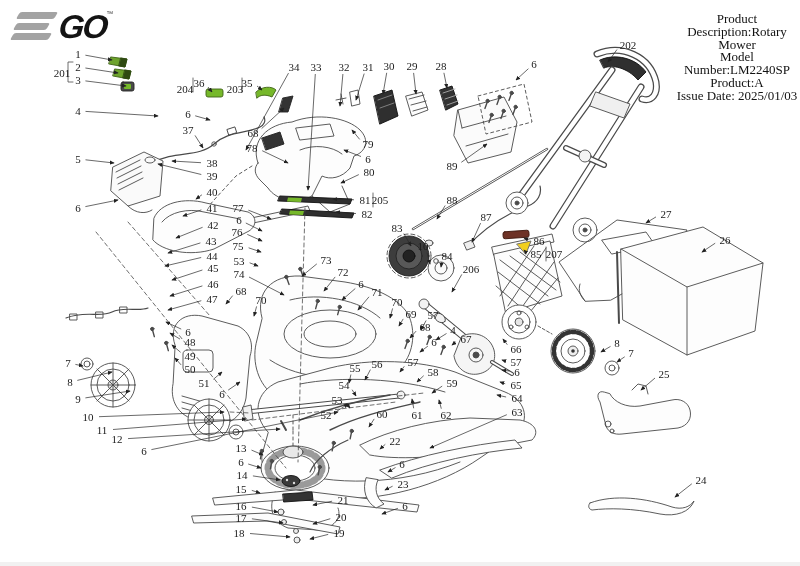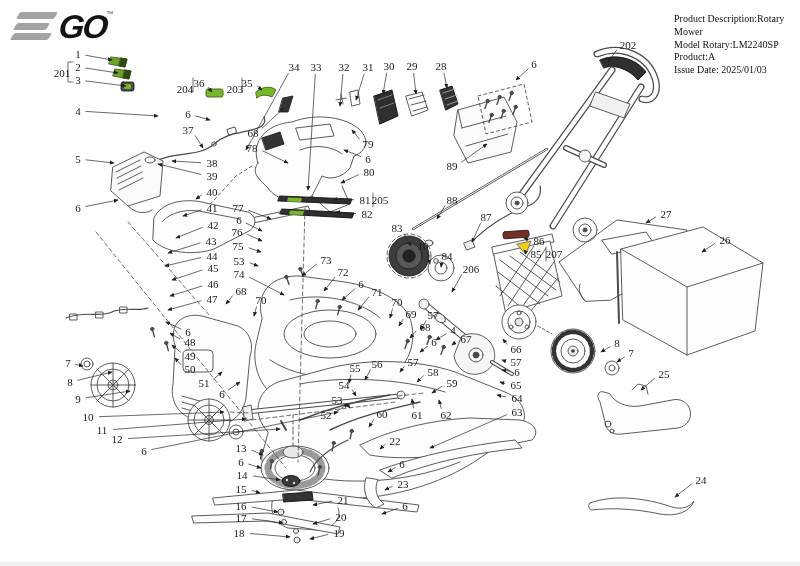--- a/index.html
+++ b/index.html
@@ -9,21 +9,21 @@
   .logo{position:absolute;left:12px;top:6px;display:flex;align-items:center;height:40px;}
   .bars{display:flex;flex-direction:column;justify-content:center;margin-right:3px;}
   .bar{display:block;height:7px;background:#a3a3a3;margin:1.6px 0;transform:skewX(-30deg);border-radius:2px;}
   .b1{width:38px;margin-left:6px;}
   .b2{width:33px;margin-left:3px;}
   .b3{width:38px;}
   .go{font-family:"Liberation Sans",sans-serif;font-style:italic;font-weight:900;
       font-size:33px;color:#141414;letter-spacing:-2px;transform:skewX(-6deg);line-height:1;}
   .tm{font-family:"Liberation Sans",sans-serif;font-size:7px;color:#444;align-self:flex-start;margin-top:4px;}
   
-  .info{position:absolute;left:674px;top:13px;font-size:10px;line-height:12.8px;color:#111;}
+  .info{position:absolute;left:674px;top:13px;font-size:13px;line-height:12.8px;color:#111;text-align:center;}
   
   #diagram{position:absolute;left:0;top:0;}
   text.pl{font-family:"Liberation Serif",serif;font-size:11px;fill:#1a1a1a;}
 </style>
 </head>
 <body>
 
 <div class="page">
 
   <div class="logo">
@@ -31,21 +31,21 @@
       <span class="bar b1"></span>
         <span class="bar b2"></span>
         <span class="bar b3"></span>
     </span>
     <span class="go">GO</span>
     <span class="tm">™</span>
   </div>
 
   <div class="info">
     <div>Product Description:Rotary Mower</div>
-    <div>Model Rotary:LM2240SP</div>
+    <div>Model Number:LM2240SP</div>
     <div>Product:A</div>
     <div>Issue Date: 2025/01/03</div>
   </div>
 
   <svg id="diagram" width="800" height="566" viewBox="0 0 800 566">
     <defs>
       <marker id="arr" markerWidth="7" markerHeight="6" refX="6" refY="3" orient="auto">
         <path d="M0,0 L7,3 L0,6 Z" fill="#222"></path>
       </marker>
       <symbol id="scr" overflow="visible">

